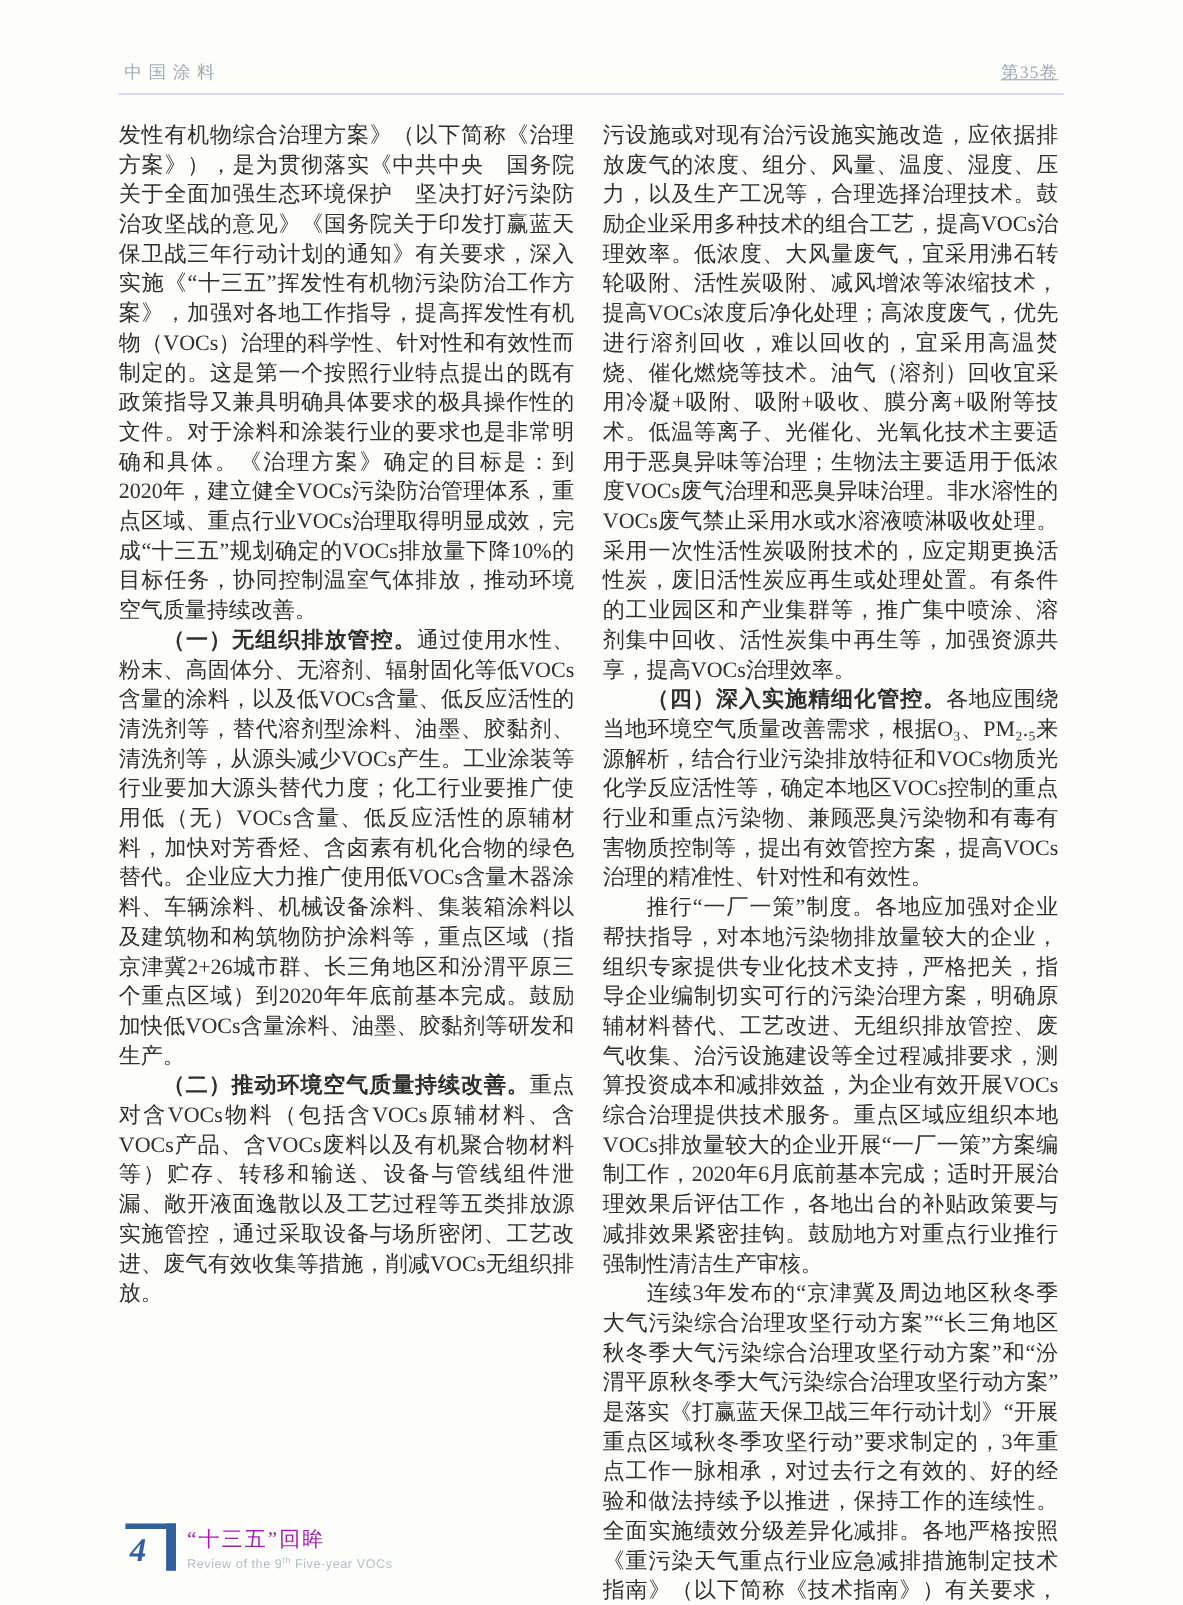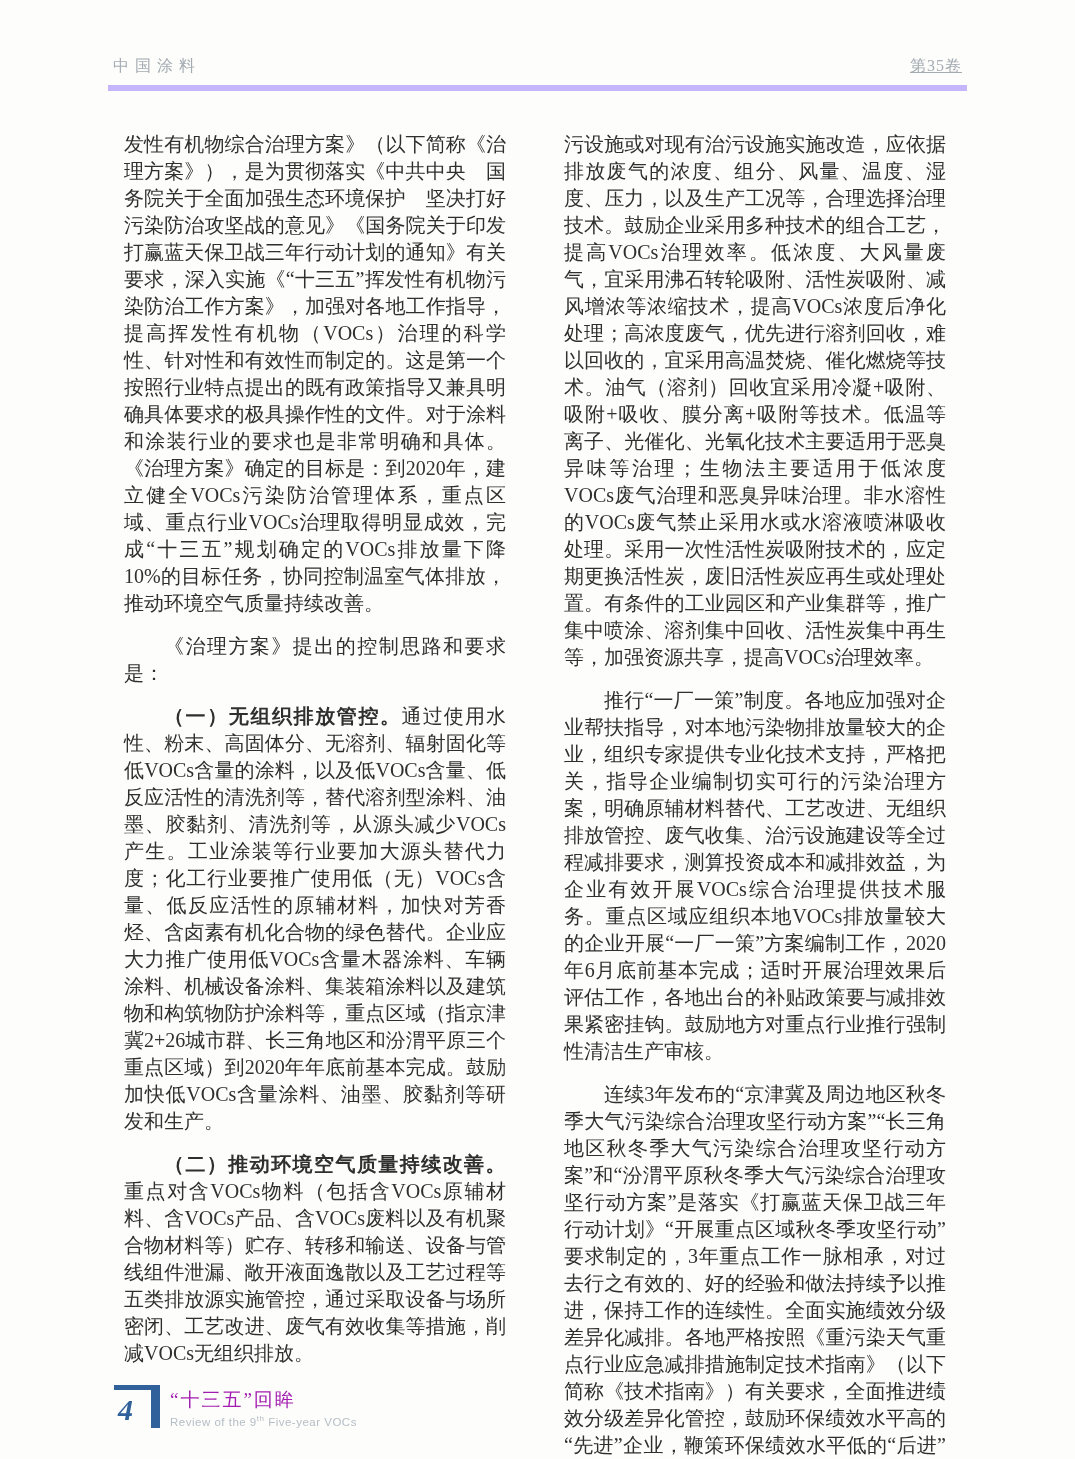--- a/index.html
+++ b/index.html
@@ -16,38 +16,38 @@
     padding:0 108px;
     box-sizing:border-box;
   }
   
   .running-head{
     margin-top:56px;
     display:flex;justify-content:space-between;align-items:flex-end;
     color:#a4abb2;
     font-size:16px;
     padding:0 5px 8px 5px;
-    border-bottom:6px solid #c4b5fd;
+    border-bottom:1px solid #c4b5fd;
   }
   .journal-title{letter-spacing:6px;}
   .volume-label{letter-spacing:1px;text-decoration:underline;}
   
   .columns{
     margin-top:24px;
     display:flex;
     gap:26px;
   }
   .col{
     width:414px;
     font-size:20px;
     line-height:27px;
     text-align:justify;
     text-justify:inter-ideograph;
   }
-  .para{margin:16px;}
+  .para{margin:0;}
   .para.indent{text-indent:2em;}
   .lead{
     font-family:"Liberation Sans","DejaVu Sans",sans-serif;
     font-weight:bold;
     letter-spacing:.5px;
   }
   
   .footer{
     position:absolute;
     left:108px;bottom:28px;
@@ -87,28 +87,28 @@
 
   <div class="running-head">
     <span class="journal-title">中国涂料</span>
     <span class="volume-label">第35卷</span>
   </div>
 
   <div class="columns">
 
     <div class="col">
       <p class="para"><span class="lead"></span><span>发性有机物综合治理方案》（以下简称《治理方案》），是为贯彻落实《中共中央　国务院关于全面加强生态环境保护　坚决打好污染防治攻坚战的意见》《国务院关于印发打赢蓝天保卫战三年行动计划的通知》有关要求，深入实施《“十三五”挥发性有机物污染防治工作方案》，加强对各地工作指导，提高挥发性有机物（VOCs）治理的科学性、针对性和有效性而制定的。这是第一个按照行业特点提出的既有政策指导又兼具明确具体要求的极具操作性的文件。对于涂料和涂装行业的要求也是非常明确和具体。《治理方案》确定的目标是：到2020年，建立健全VOCs污染防治管理体系，重点区域、重点行业VOCs治理取得明显成效，完成“十三五”规划确定的VOCs排放量下降10%的目标任务，协同控制温室气体排放，推动环境空气质量持续改善。</span></p>
-      <p class="para indent"><span class="lead"></span><span>《治理方案》提出的控制思路和要求是：</span></p>
       <p class="para indent"><span class="lead">（一）无组织排放管控。</span><span>通过使用水性、粉末、高固体分、无溶剂、辐射固化等低VOCs含量的涂料，以及低VOCs含量、低反应活性的清洗剂等，替代溶剂型涂料、油墨、胶黏剂、清洗剂等，从源头减少VOCs产生。工业涂装等行业要加大源头替代力度；化工行业要推广使用低（无）VOCs含量、低反应活性的原辅材料，加快对芳香烃、含卤素有机化合物的绿色替代。企业应大力推广使用低VOCs含量木器涂料、车辆涂料、机械设备涂料、集装箱涂料以及建筑物和构筑物防护涂料等，重点区域（指京津冀2+26城市群、长三角地区和汾渭平原三个重点区域）到2020年年底前基本完成。鼓励加快低VOCs含量涂料、油墨、胶黏剂等研发和生产。</span></p>
       <p class="para indent"><span class="lead">（二）推动环境空气质量持续改善。</span><span>重点对含VOCs物料（包括含VOCs原辅材料、含VOCs产品、含VOCs废料以及有机聚合物材料等）贮存、转移和输送、设备与管线组件泄漏、敞开液面逸散以及工艺过程等五类排放源实施管控，通过采取设备与场所密闭、工艺改进、废气有效收集等措施，削减VOCs无组织排放。</span></p>
 
     </div>
 
     <div class="col">
       <p class="para"><span class="lead"></span><span>污设施或对现有治污设施实施改造，应依据排放废气的浓度、组分、风量、温度、湿度、压力，以及生产工况等，合理选择治理技术。鼓励企业采用多种技术的组合工艺，提高VOCs治理效率。低浓度、大风量废气，宜采用沸石转轮吸附、活性炭吸附、减风增浓等浓缩技术，提高VOCs浓度后净化处理；高浓度废气，优先进行溶剂回收，难以回收的，宜采用高温焚烧、催化燃烧等技术。油气（溶剂）回收宜采用冷凝+吸附、吸附+吸收、膜分离+吸附等技术。低温等离子、光催化、光氧化技术主要适用于恶臭异味等治理；生物法主要适用于低浓度VOCs废气治理和恶臭异味治理。非水溶性的VOCs废气禁止采用水或水溶液喷淋吸收处理。采用一次性活性炭吸附技术的，应定期更换活性炭，废旧活性炭应再生或处理处置。有条件的工业园区和产业集群等，推广集中喷涂、溶剂集中回收、活性炭集中再生等，加强资源共享，提高VOCs治理效率。</span></p>
+      <p class="para indent"><span class="lead">（四）深入实施精细化管控。</span><span>各地应围绕当地环境空气质量改善需求，根据O₃、PM₂.₅来源解析，结合行业污染排放特征和VOCs物质光化学反应活性等，确定本地区VOCs控制的重点行业和重点污染物、兼顾恶臭污染物和有毒有害物质控制等，提出有效管控方案，提高VOCs治理的精准性、针对性和有效性。</span></p>
       <p class="para indent"><span class="lead"></span><span>推行“一厂一策”制度。各地应加强对企业帮扶指导，对本地污染物排放量较大的企业，组织专家提供专业化技术支持，严格把关，指导企业编制切实可行的污染治理方案，明确原辅材料替代、工艺改进、无组织排放管控、废气收集、治污设施建设等全过程减排要求，测算投资成本和减排效益，为企业有效开展VOCs综合治理提供技术服务。重点区域应组织本地VOCs排放量较大的企业开展“一厂一策”方案编制工作，2020年6月底前基本完成；适时开展治理效果后评估工作，各地出台的补贴政策要与减排效果紧密挂钩。鼓励地方对重点行业推行强制性清洁生产审核。</span></p>
       <p class="para indent"><span class="lead"></span><span>连续3年发布的“京津冀及周边地区秋冬季大气污染综合治理攻坚行动方案”“长三角地区秋冬季大气污染综合治理攻坚行动方案”和“汾渭平原秋冬季大气污染综合治理攻坚行动方案”是落实《打赢蓝天保卫战三年行动计划》“开展重点区域秋冬季攻坚行动”要求制定的，3年重点工作一脉相承，对过去行之有效的、好的经验和做法持续予以推进，保持工作的连续性。全面实施绩效分级差异化减排。各地严格按照《重污染天气重点行业应急减排措施制定技术指南》（以下简称《技术指南》）有关要求，全面推进绩效分级差异化管控，鼓励环保绩效水平高的“先进”企业，鞭策环保绩效水平低的“后进”企业，以“先进”带动“后进”，提升环保基础工作整体水平。各地要高度</span></p>
     </div>
 
   </div>
 
   <div class="footer">
     <div class="page-badge">
       <div class="badge-bracket"></div>
       <span class="page-number">4</span>

